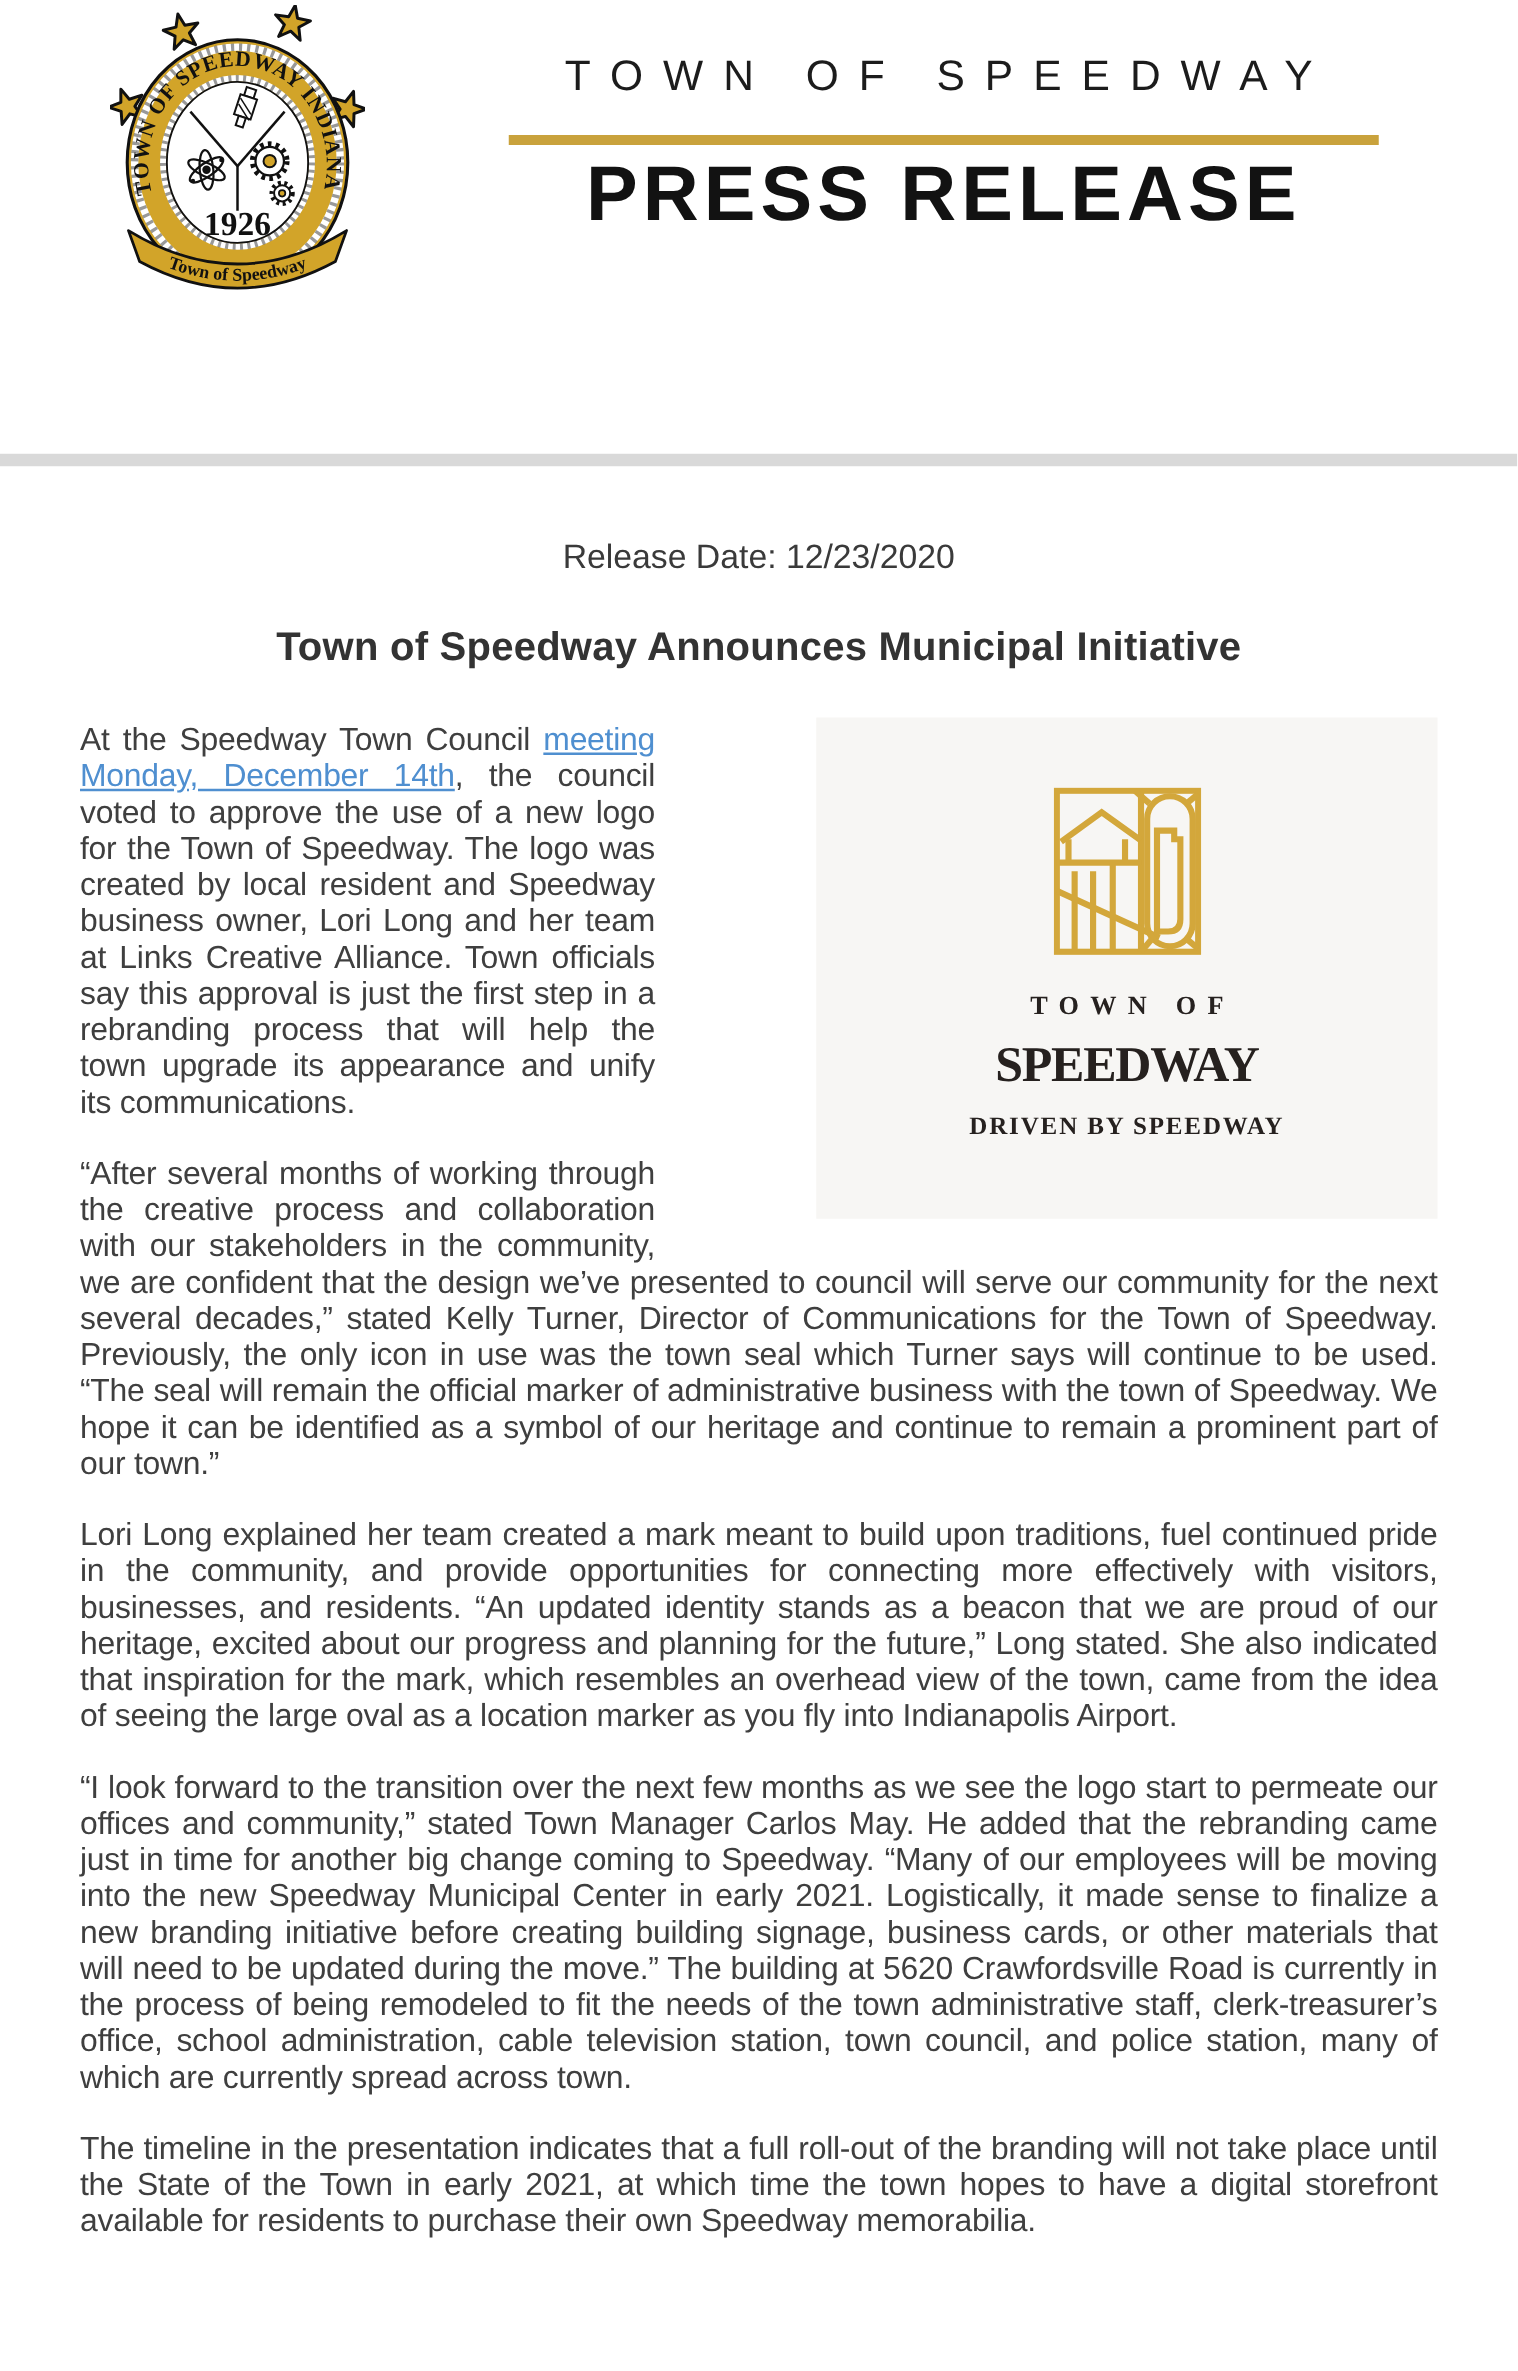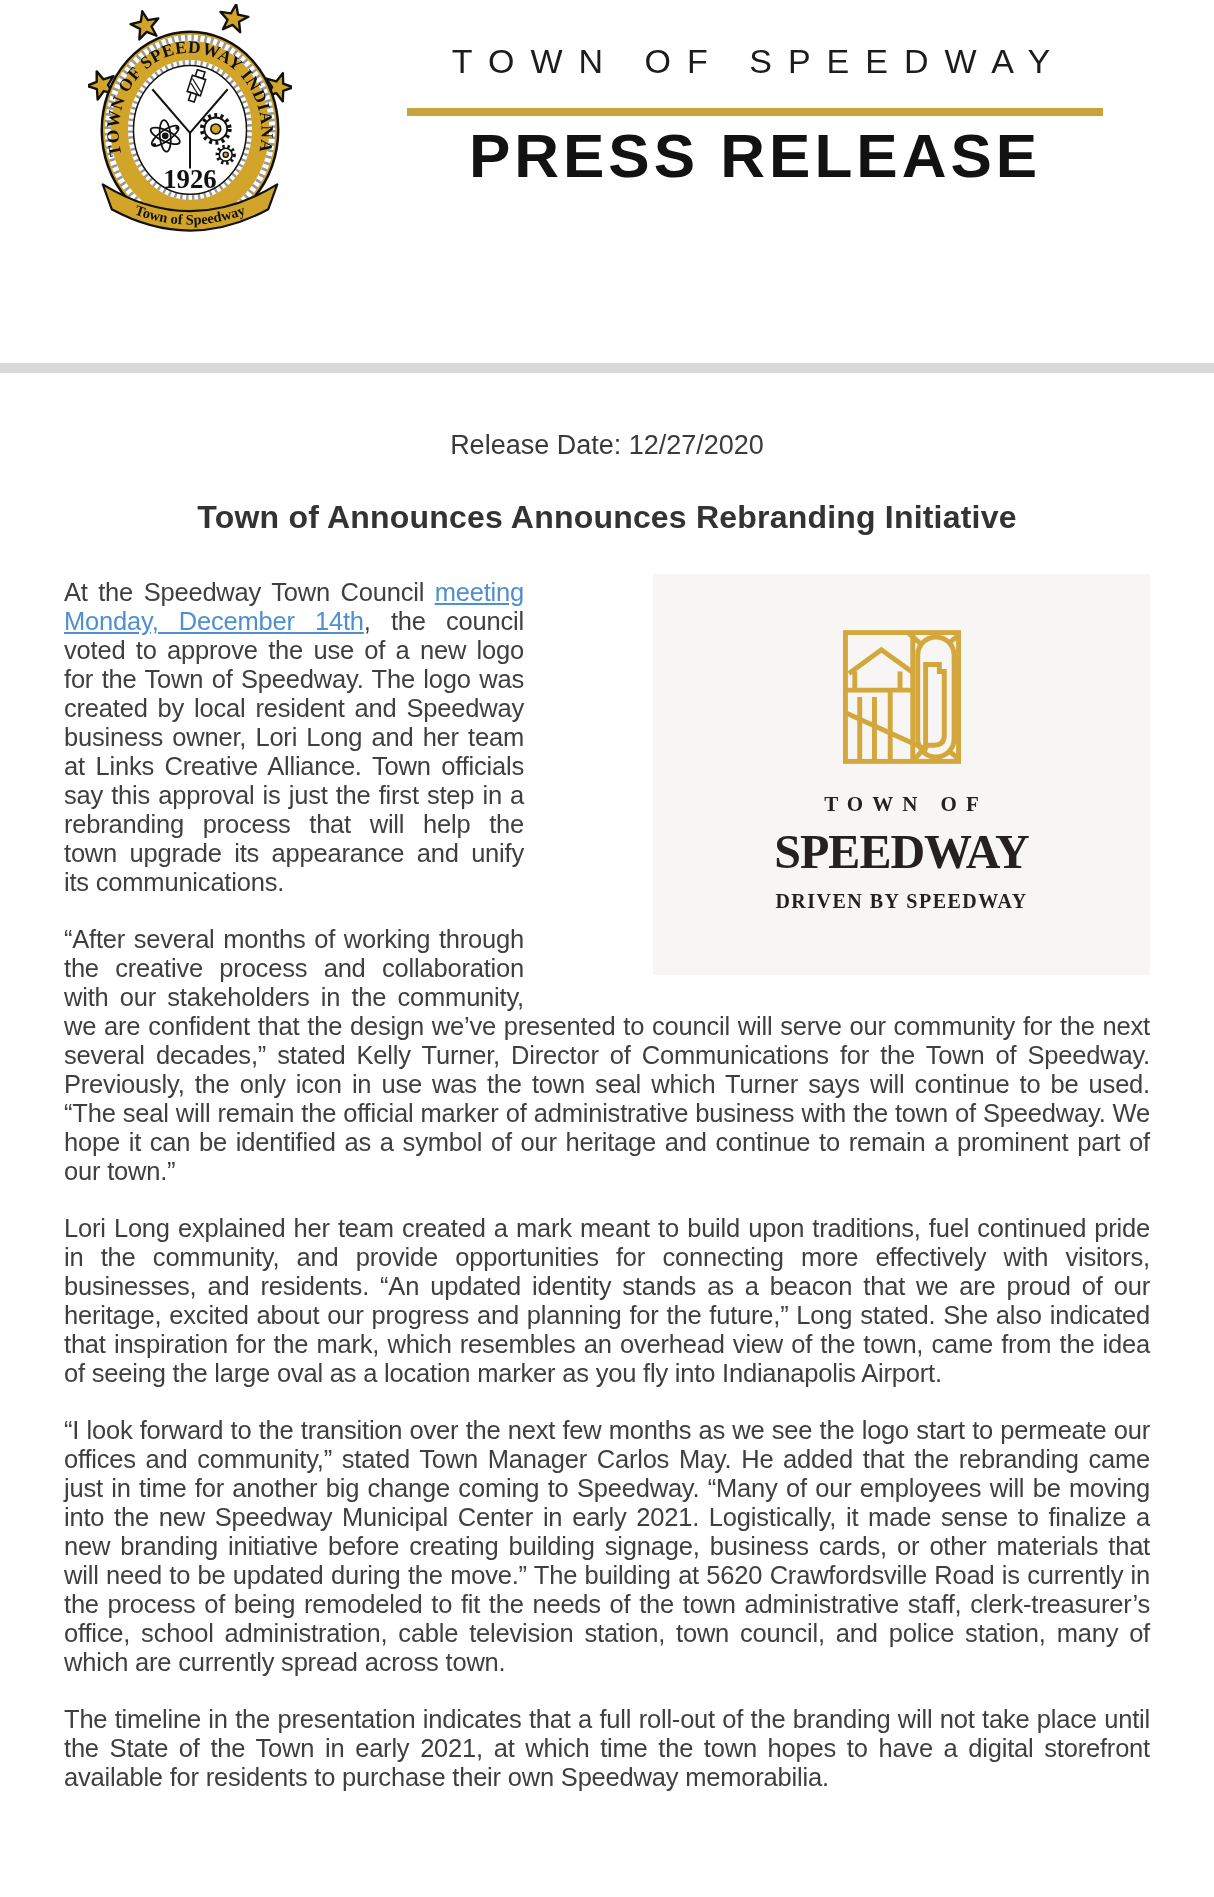--- a/index.html
+++ b/index.html
@@ -85,21 +85,21 @@
     font-family:Liberation Serif, serif;
   }
   .logo-mark{display:block;margin:0 auto;padding-top:56px;}
   .logo-town-of{
     margin-top:26px;
     font-size:21px;font-weight:bold;letter-spacing:9px;
     color:#26211f;white-space:nowrap;padding-left:9px;
   }
   .logo-name{
     margin-top:0px;
-    font-size:48px;font-weight:bold;letter-spacing:-1px;
+    font-size:40px;font-weight:bold;letter-spacing:-1px;
     color:#26211f;line-height:66px;white-space:nowrap;
   }
   .logo-tagline{
     margin-top:2px;
     font-size:20px;font-weight:bold;letter-spacing:1.5px;
     color:#26211f;white-space:nowrap;
   }
 </style>
 </head>
 <body>
@@ -183,23 +183,23 @@
       <div class="org-name">TOWN OF SPEEDWAY</div>
       <div class="gold-rule"></div>
       <div class="doc-type">PRESS RELEASE</div>
     </div>
   </div>
 
   <div class="gray-divider"></div>
 
   <div class="article">
 
-    <div class="release-date">Release Date: 12/27/2020</div>
-
-    <h1 class="title">Town of Announces Announces Rebranding Initiative</h1>
+    <div class="release-date">Release Date: 12/23/2020</div>
+
+    <h1 class="title">Town of Speedway Announces Municipal Initiative</h1>
 
     <div class="body-text">
 
       <div class="logo-float">
         <div class="logo-card">
           <svg class="logo-mark" width="118" height="134" viewBox="0 0 120 136">
             <g fill="none" stroke="#d3a73b" stroke-width="5">
               <rect x="2.5" y="2.5" width="115" height="131"></rect>
               <line x1="71" y1="2.5" x2="71" y2="133.5"></line>
 

